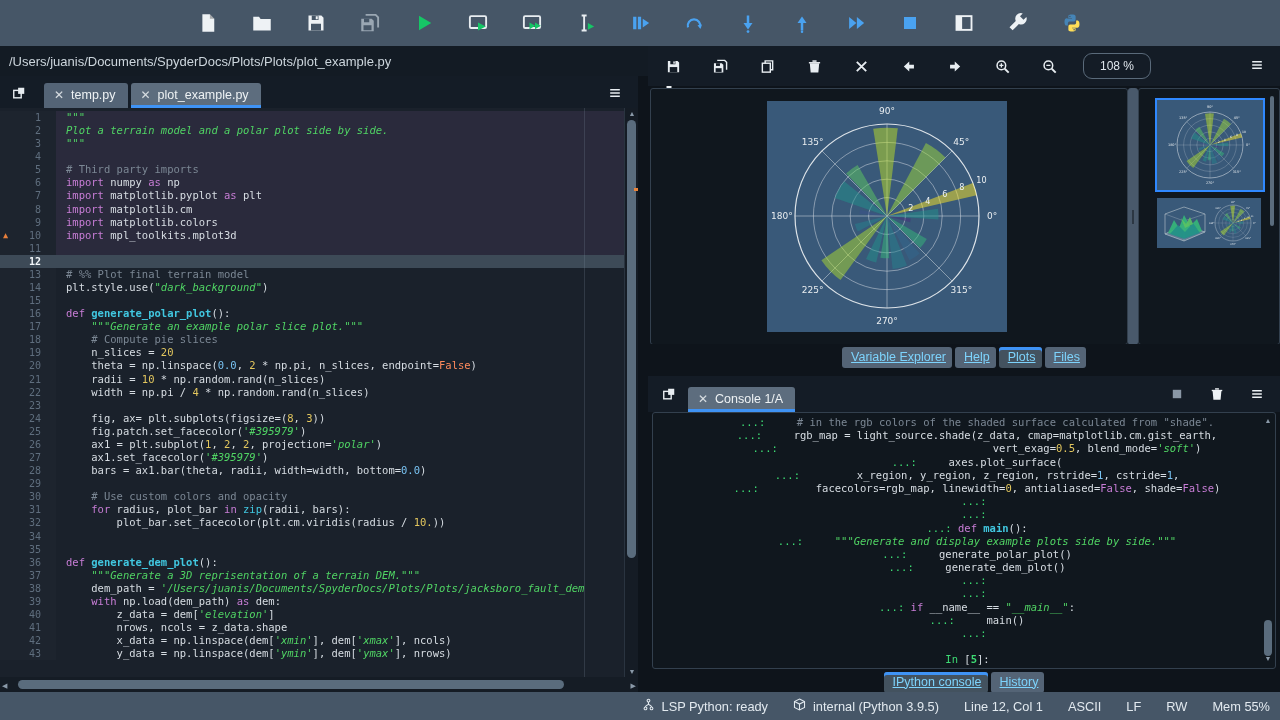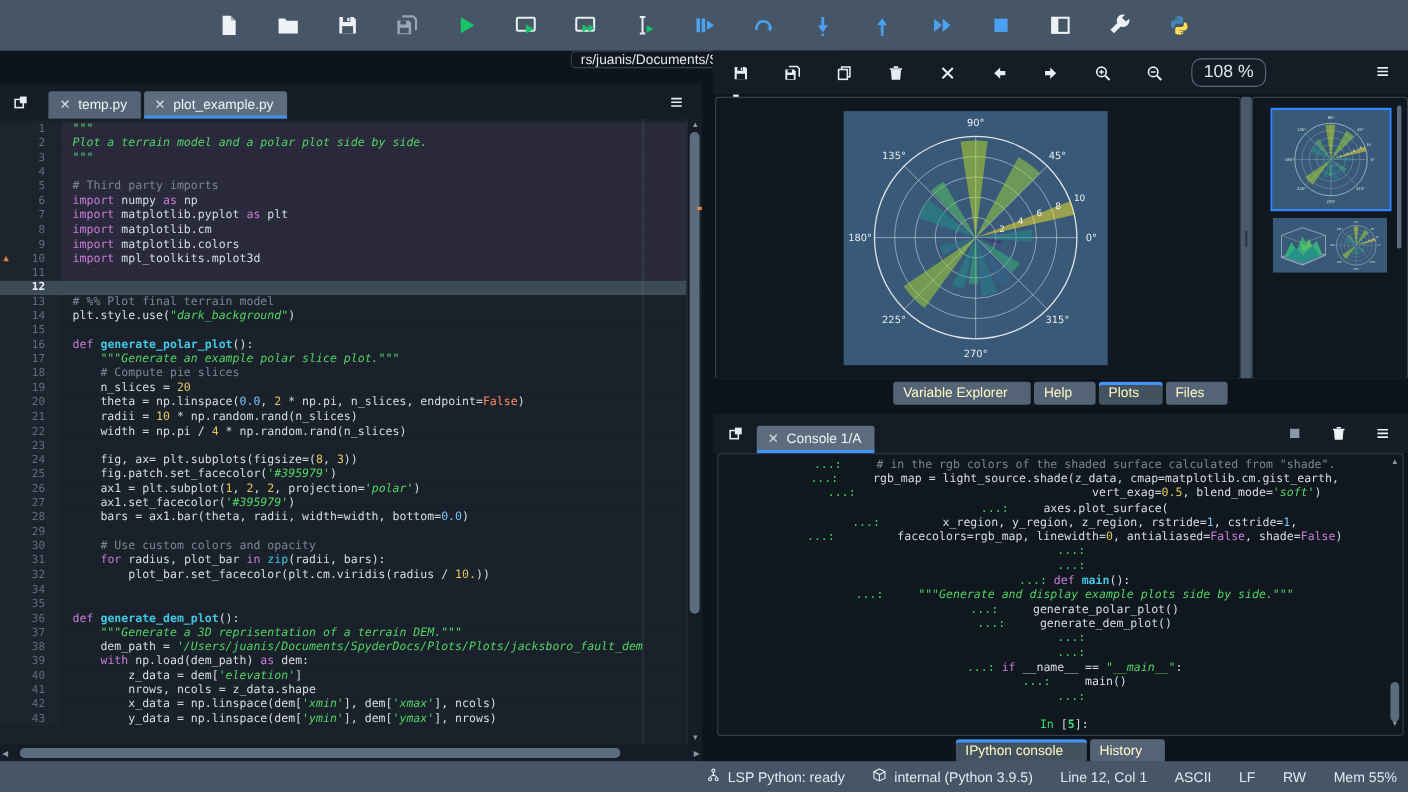--- a/index.html
+++ b/index.html
@@ -21,22 +21,22 @@
   #pathbar{left:0;top:46px;width:1280px;height:30px;background:#131b24;color:#ccd5dc;
     font-size:13px;display:flex;align-items:center;padding-left:9px;box-sizing:border-box;}
   
   .pane-head{background:#141c26;display:flex;align-items:flex-end;}
   .head-ic{color:#e8edf1;display:flex;align-items:center;justify-content:center;cursor:pointer;}
   .head-ic svg{width:14px;height:14px;}
   .tab-chip{display:flex;align-items:center;gap:7px;background:#546476;color:#eef2f4;font-size:12.5px;
     padding:5px 12px 6px 10px;border-radius:3px 3px 0 0;cursor:pointer;}
   .tab-chip .x{font-size:12px;opacity:.85;}
   .tab-chip.active{background:#5d6d7e;box-shadow:inset 0 -3px 0 #3f93f5;}
-  .strip-chip{background:#546476;color:#fef9c3;font-size:12.5px;padding:3px 21px 4px 9px;
-    border-radius:3px;cursor:pointer;}
+  .strip-chip{background:#546476;color:#7dd3fc;font-size:12.5px;padding:3px 6px 4px 9px;
+    border-radius:3px;cursor:pointer;text-decoration:underline;}
   .strip-chip.active{background:#43525f;box-shadow:inset 0 3px 0 #3f93f5;}
   
   #editor-pane{left:0;top:76px;width:638px;height:616px;background:#1a212b;}
   #editor-head{position:absolute;left:0;top:0;width:100%;height:32px;}
   #editor-head .head-ic.left{position:absolute;left:8px;top:7px;width:22px;height:20px;}
   #editor-head .head-ic.right{position:absolute;right:12px;top:7px;width:22px;height:20px;}
   #editor-tabs{position:absolute;left:44px;bottom:0;display:flex;gap:3px;}
   #editor-body{position:absolute;left:0;top:32px;width:638px;height:570px;overflow:hidden;background:#1a212b;}
   .ed-row{display:flex;height:13.08px;line-height:13.08px;font-family:"DejaVu Sans Mono",monospace;
     font-size:10.5px;}
@@ -57,21 +57,21 @@
   #ed-vthumb{left:2px;top:12px;width:9px;height:438px;}
   #ed-vmark{left:9px;top:80px;width:5px;height:3px;background:#e8833a;}
   #ed-hscroll{left:0;top:601px;width:638px;height:15px;background:#151c25;}
   #ed-hthumb{left:18px;top:3px;width:546px;height:9px;}
   
   #plots-toolbar{left:648px;top:46px;width:632px;height:40px;background:#141c26;display:flex;
     align-items:center;--ibg:#141c26;}
   .pt-ic{width:47px;height:40px;display:flex;align-items:center;justify-content:center;color:#e8edf1;cursor:pointer;}
   .pt-ic svg{width:15px;height:15px;}
   #zoom-box{width:66px;height:24px;border:1px solid #5a6a7a;border-radius:9px;color:#dfe6ec;
-    font-size:16px;display:flex;align-items:center;justify-content:center;margin-left:10px;}
+    font-size:12px;display:flex;align-items:center;justify-content:center;margin-left:10px;}
   #plots-menu{position:absolute;right:12px;top:54px;width:22px;height:22px;}
   .panel{background:#10171e;border:1px solid #33404e;border-radius:3px;box-sizing:border-box;}
   #plot-main{left:650px;top:88px;width:478px;height:257px;}
   #plot-splitter{left:1128px;top:88px;width:10px;height:257px;background:#49596b;border-radius:3px;}
   #plot-splitter::after{content:"";position:absolute;left:4px;top:122px;width:2px;height:14px;background:#2c3743;}
   #plot-thumbs{left:1138px;top:88px;width:142px;height:257px;}
   #thumb1{left:1155px;top:98px;width:106px;height:90px;border:2px solid #2f88ff;box-sizing:content-box;cursor:pointer;}
   #thumb2{left:1157px;top:198px;width:104px;height:50px;cursor:pointer;}
   #thumb-sb{left:1270px;top:96px;width:4px;height:130px;background:#5a6c7d;border-radius:2px;}
   #plots-tabstrip{left:648px;top:344px;width:632px;height:26px;display:flex;align-items:center;
@@ -230,20 +230,23 @@
           </svg>
         </span>
         <span class="tb-ic" style="color: rgb(238, 242, 245);">
           <svg viewBox="0 0 16 16">
             <path d="M8 1.8 13 7h-3v7H6V7H3z" fill="currentColor"></path>
           </svg>
         </span>
       </div>
   </div>
 
+  <div id="pathbar" class="abs">
+    <span>/Users/juanis/Documents/SpyderDocs/Plots/Plots/plot_example.py</span>
+  </div>
 
   <div id="editor-pane" class="abs">
     <div id="editor-head" class="pane-head">
       <span class="head-ic left abs">
           <svg viewBox="0 0 16 16">
             <rect x="2" y="5" width="8.5" height="8.5" fill="none" stroke="currentColor" stroke-width="1.6"></rect>
             <rect x="7" y="2" width="7" height="7" fill="currentColor"></rect>
           </svg>
         </span>
       <div id="editor-tabs">

